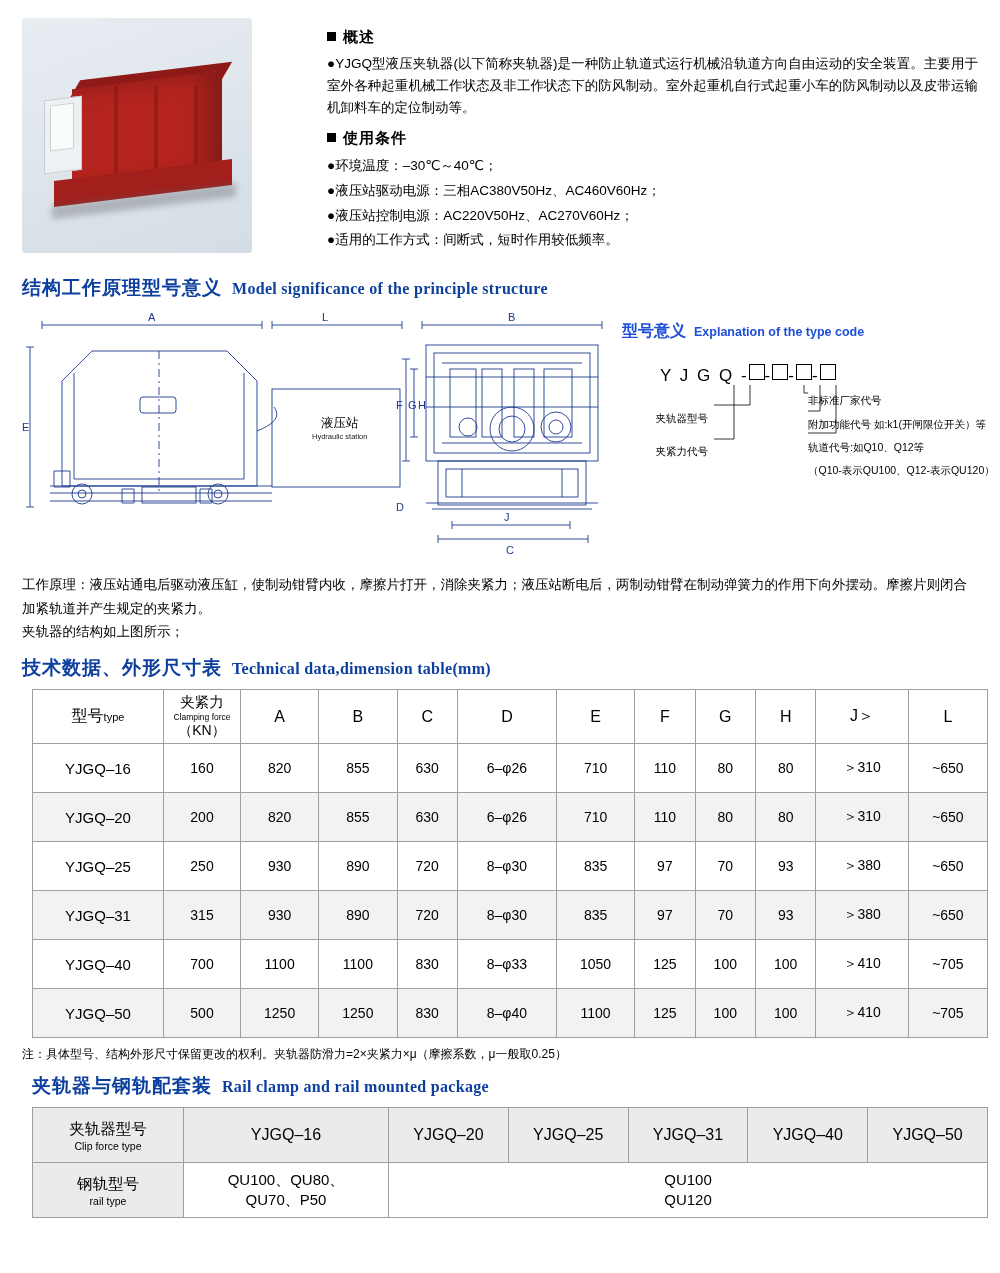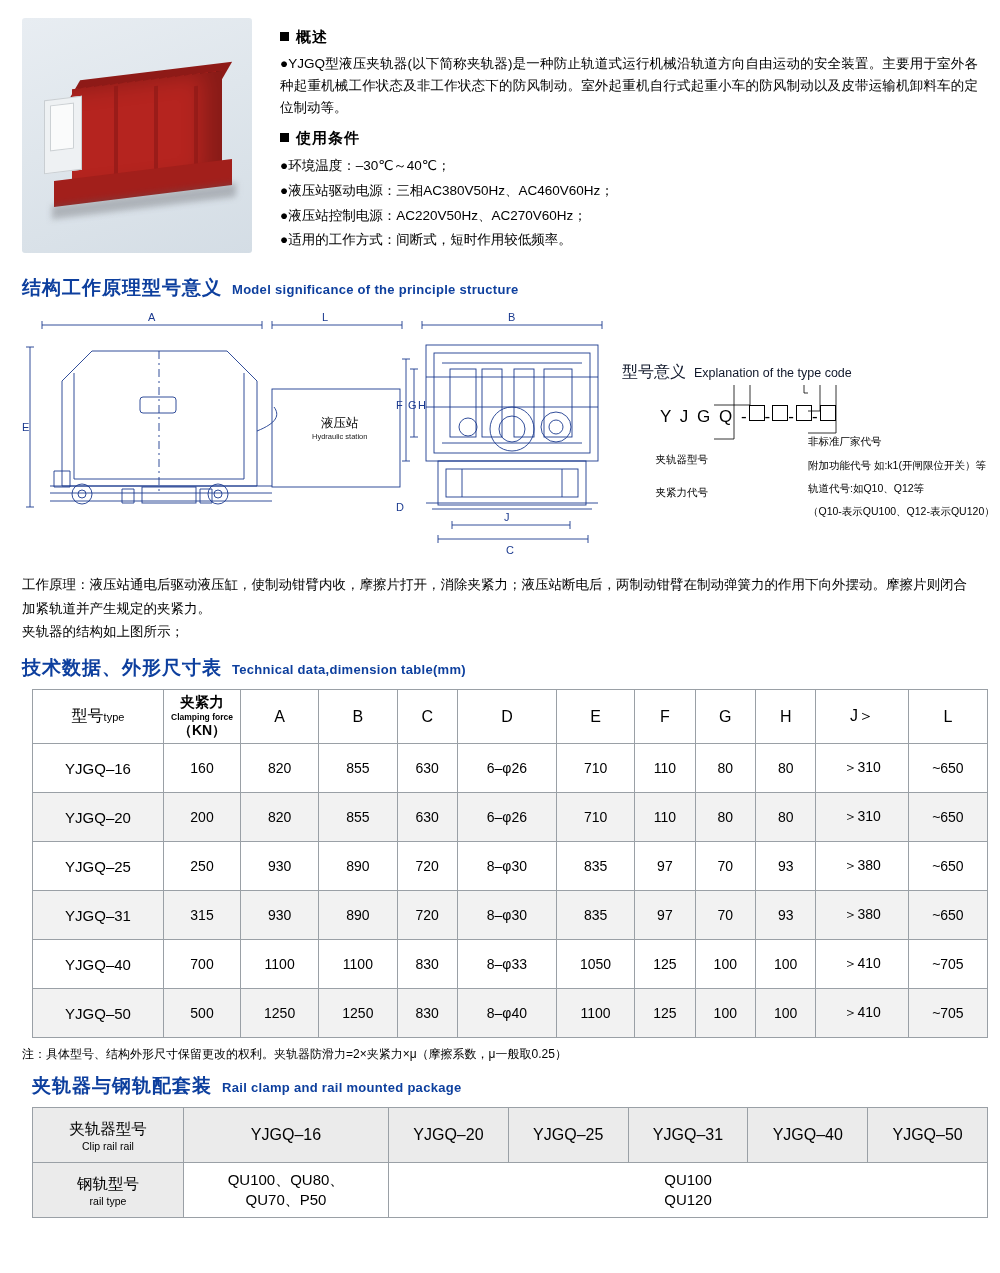--- a/index.html
+++ b/index.html
@@ -44,41 +44,41 @@
   .photo .base{
     position:absolute;left:10px;top:100px;width:178px;height:26px;
     background:#a21f1b;transform:skewY(-7deg);
   }
   .photo .shadow{
     position:absolute;left:8px;top:124px;width:184px;height:14px;
     background:rgba(90,90,95,.35);filter:blur(3px);transform:skewY(-7deg);
   }
   .photo .rib{position:absolute;width:4px;height:96px;background:#8e1a17;transform:skewY(-7deg);opacity:.7;}
 
-  .toptext{flex:1;padding-left:28px;padding-top:10px;}
+  .toptext{flex:1;padding-left:28px;padding-top:10px;margin-left:47px;}
   .sec-head{font-size:15px;font-weight:bold;margin:0 0 6px 0;letter-spacing:1px;}
   .sec-head .sq{display:inline-block;width:9px;height:9px;background:#000;margin-right:7px;vertical-align:1px;}
   .para{font-size:13.5px;line-height:1.62;margin:0 0 2px 0;text-align:justify;}
   .list-item{font-size:13.5px;line-height:1.85;margin:0;}
   .gap{height:8px;}
 
   
   .blue-head{color:#0d3f9e;font-weight:bold;padding:0 22px;}
   .blue-head .cn{font-size:19px;letter-spacing:1px;}
-  .blue-head .en{font-size:13px;margin-left:10px;letter-spacing:.3px;}
+  .blue-head .en{font-size:16px;margin-left:10px;letter-spacing:.3px;font-family:Liberation Serif, serif;}
 
   
   .drawing{position:relative;height:262px;margin:10px 22px 0 22px;}
   .dwg-svg{position:absolute;left:0;top:0;}
   .hyd-label{position:absolute;left:290px;top:104px;text-align:center;}
   .hyd-label .c{font-size:12.5px;}
   .hyd-label .e{font-size:7.5px;color:#222;}
 
   .typecode{position:absolute;left:600px;top:10px;width:370px;}
-  .typecode .tc-title{color:#0f172a;font-weight:normal;margin-top:41px;}
+  .typecode .tc-title{color:#1d4ed8;font-weight:bold;}
   .typecode .tc-title .cn{font-size:16px;}
   .typecode .tc-title .en{font-size:12.5px;margin-left:8px;}
   .tc-code{margin-top:22px;font-size:17px;letter-spacing:2px;padding-left:38px;}
   .tc-box{display:inline-block;width:14px;height:14px;border:1px solid #000;vertical-align:1px;}
   .tc-notes{position:relative;margin-top:6px;font-size:10.5px;line-height:1.55;}
   .tc-left{position:absolute;left:0px;top:18px;width:86px;text-align:right;}
   .tc-left div{margin-bottom:16px;}
   .tc-right{position:absolute;left:186px;top:0px;width:200px;}
   .tc-right div{margin-bottom:7px;}
 
@@ -268,21 +268,21 @@
     <span class="cn">技术数据、外形尺寸表</span><span class="en">Technical data,dimension table(mm)</span>
   </div>
 
   <div class="tbl-wrap">
     <table class="t1">
       <tbody>
           <tr class="hdr">
         <td style="width:128px;" class="hd-type">
           <span class="cn">型号</span><span class="en">type</span>
         </td>
-        <td style="width:74px;font-weight:bold;" class="hd-force">
+        <td style="width:74px;" class="hd-force">
           <div class="l1">夹紧力</div>
           <div class="l2">Clamping force</div>
           <div class="l3">（KN）</div>
         </td>
         <td class="hd">A</td>
         <td class="hd">B</td>
         <td class="hd">C</td>
         <td class="hd">D</td>
         <td class="hd">E</td>
         <td class="hd">F</td>
@@ -385,21 +385,21 @@
   <div class="blue-head" style="margin-top:10px;margin-bottom:6px;padding-left:32px;">
     <span class="cn">夹轨器与钢轨配套装</span><span class="en">Rail clamp and rail mounted package</span>
   </div>
 
   <div class="tbl-wrap">
     <table class="t2">
       <tbody>
           <tr>
         <td class="rowhead" style="width:148px;">
           <div class="cn">夹轨器型号</div>
-          <div class="en">Clip rail rail</div>
+          <div class="en">Clip force type</div>
         </td>
         <td class="hdr-cell" style="width:202px;">YJGQ–16</td>
         <td class="hdr-cell">YJGQ–20</td>
         <td class="hdr-cell">YJGQ–25</td>
         <td class="hdr-cell">YJGQ–31</td>
         <td class="hdr-cell">YJGQ–40</td>
         <td class="hdr-cell">YJGQ–50</td>
       </tr>
       <tr>
         <td class="rowhead">

